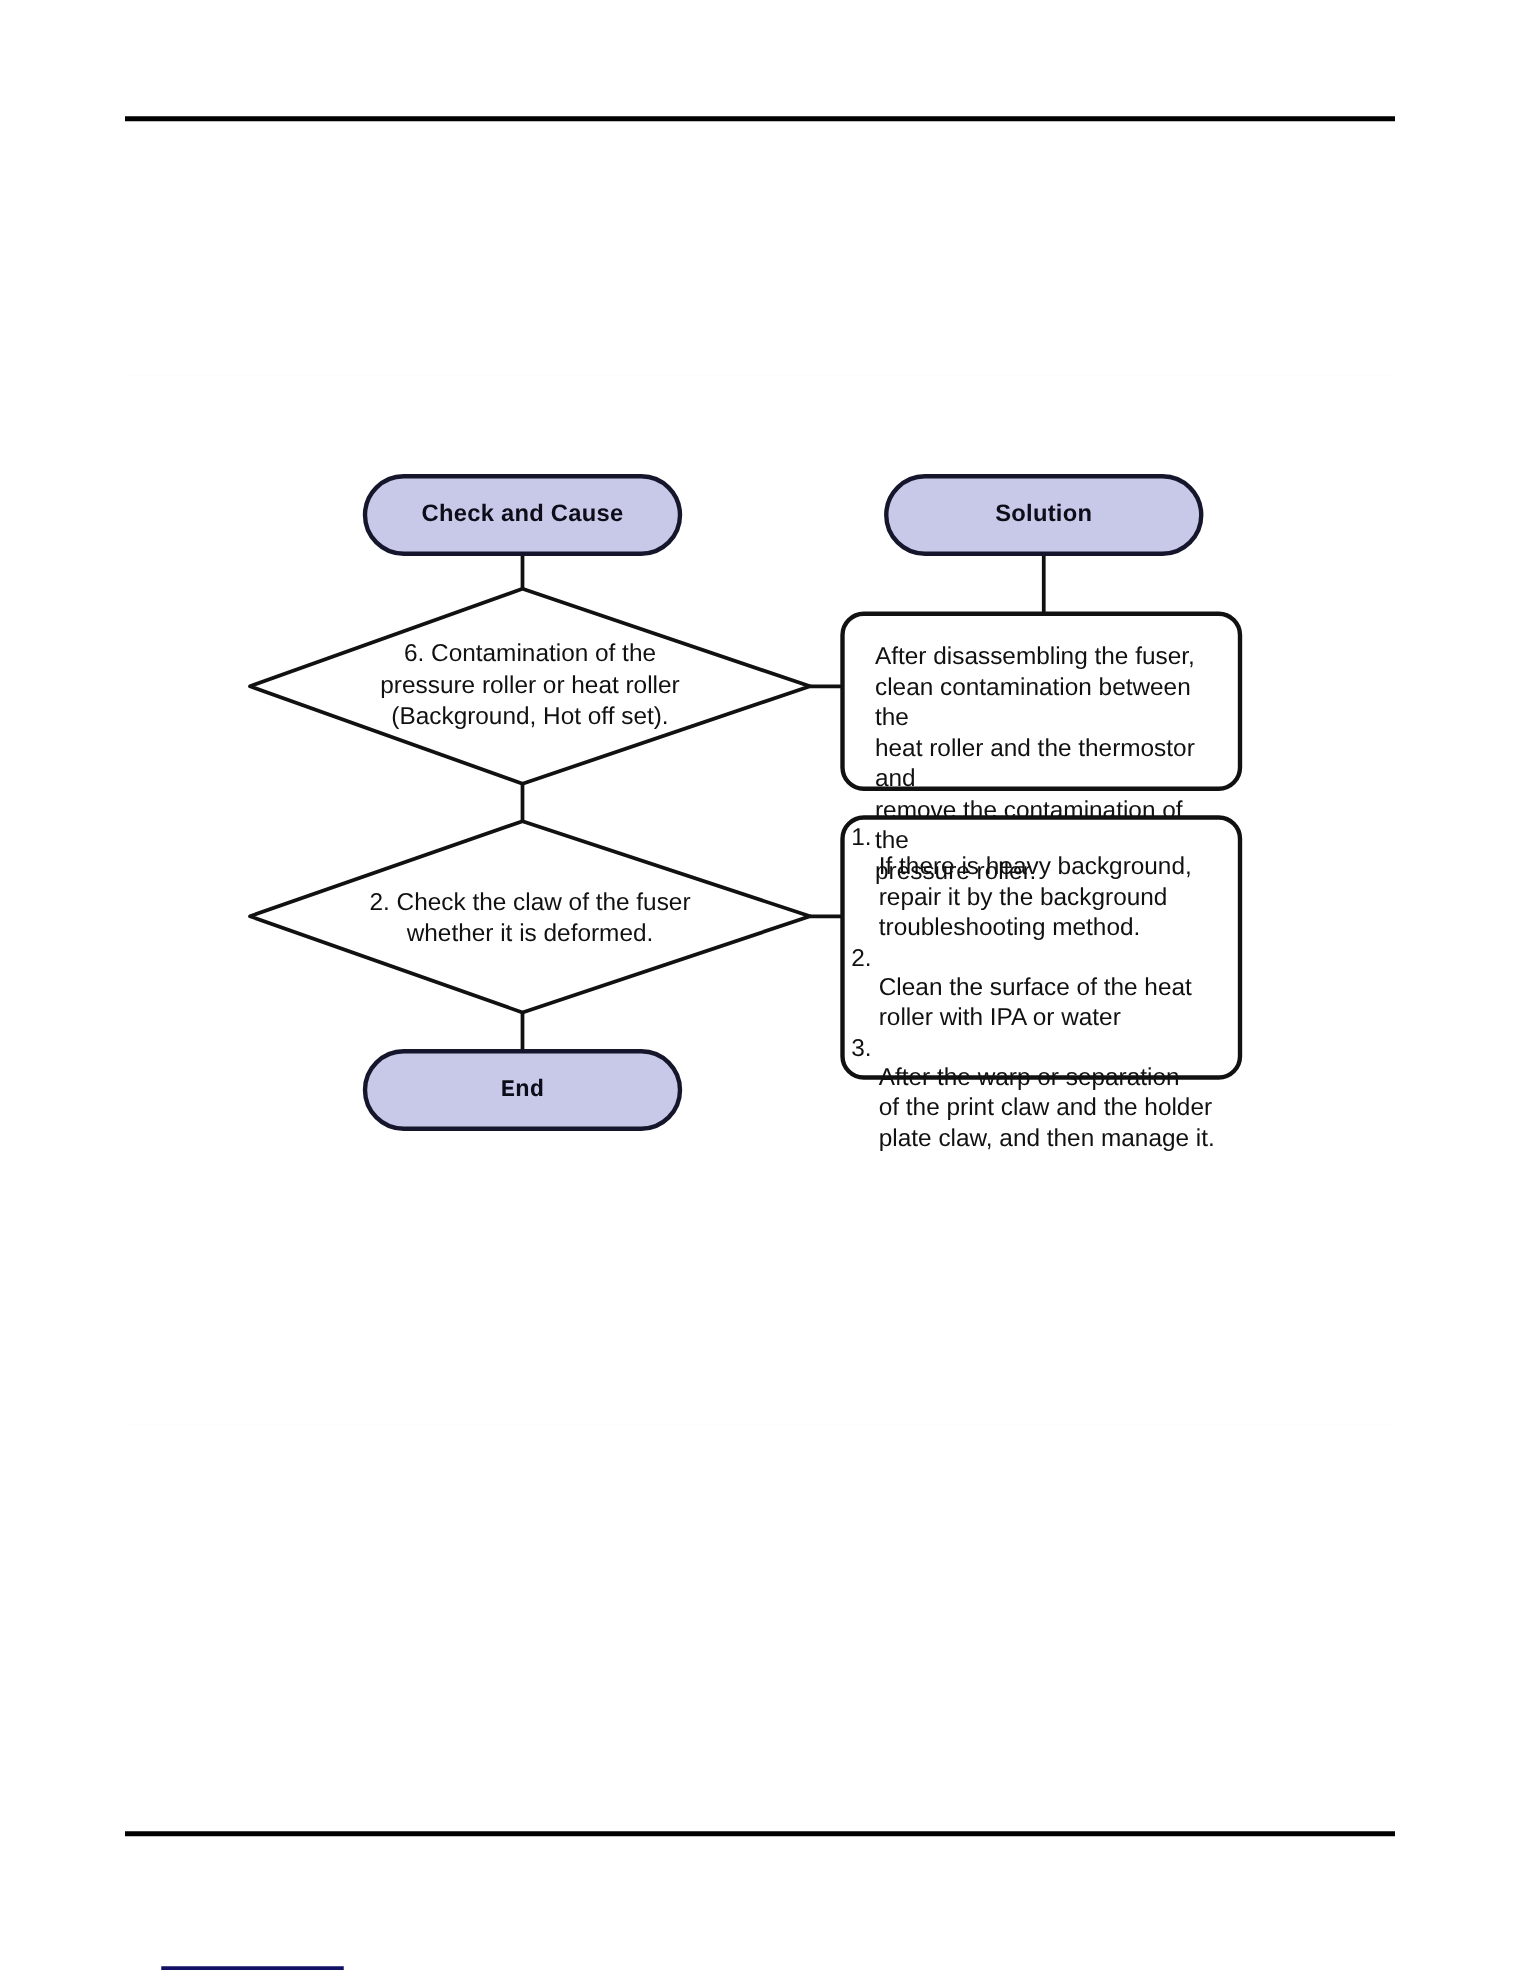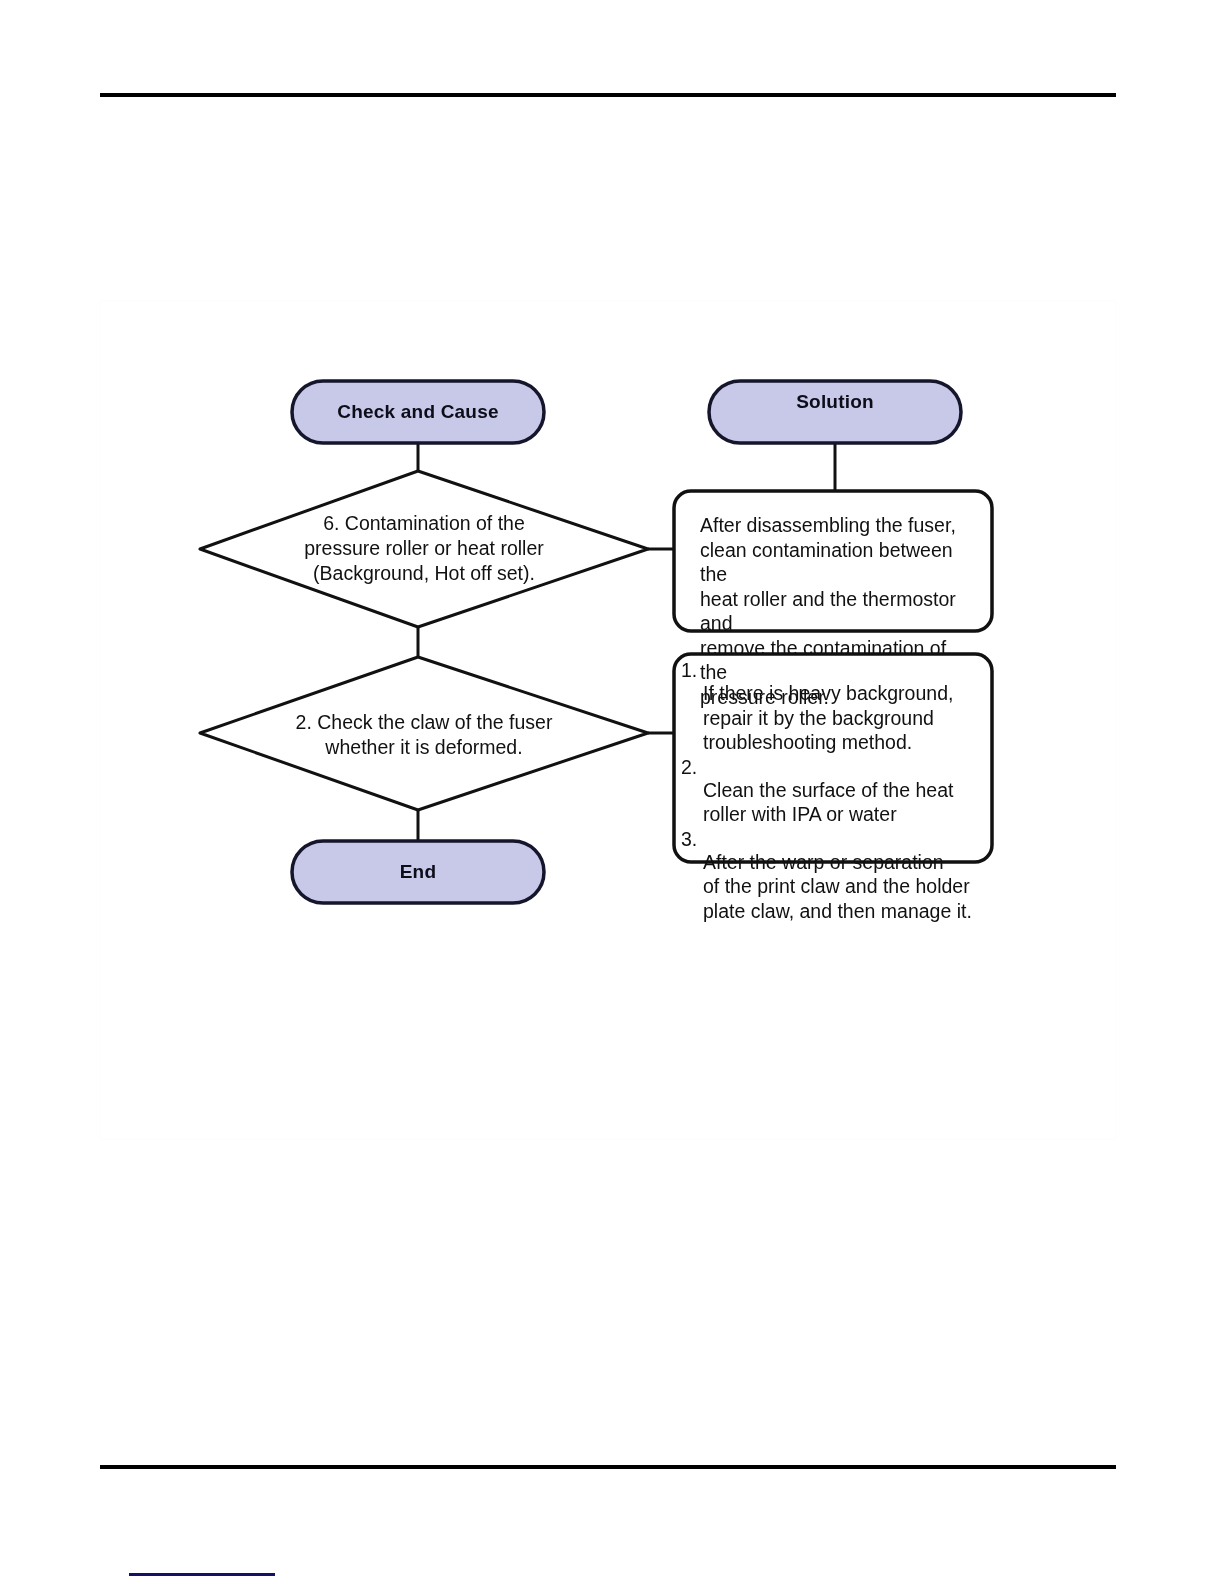--- a/index.html
+++ b/index.html
@@ -111,22 +111,22 @@
     width: 22px;
   }
   .ol-txt {
     flex: 1 1 auto;
     white-space: pre-line;
     margin-top: 23px;
   }
 
   
   #term-check   { left: 292px; top: 381px; width: 252px; height: 62px; }
-  #term-solution{ left: 709px; top: 371px; width: 252px; height: 62px; }
-  #term-end     { left: 292px; top: 841px; width: 252px; height: 62px; }
+  #term-solution{ left: 709px; top: 381px; width: 252px; height: 62px; }
+  #term-end     { left: 292px; top: 841px; width: 252px; height: 62px; font-family: Liberation Mono, monospace; }
 
   #diamond1-label { left: 258px; top: 503px; width: 332px; height: 90px; }
   #diamond2-label { left: 258px; top: 705px; width: 332px; height: 60px; }
 
   #solbox1-text { left: 684px; top: 497px; width: 300px; height: 130px; }
   #solbox2-text { left: 681px; top: 658px; width: 306px; height: 200px; }
 </style>
 </head>
 <body>
 

